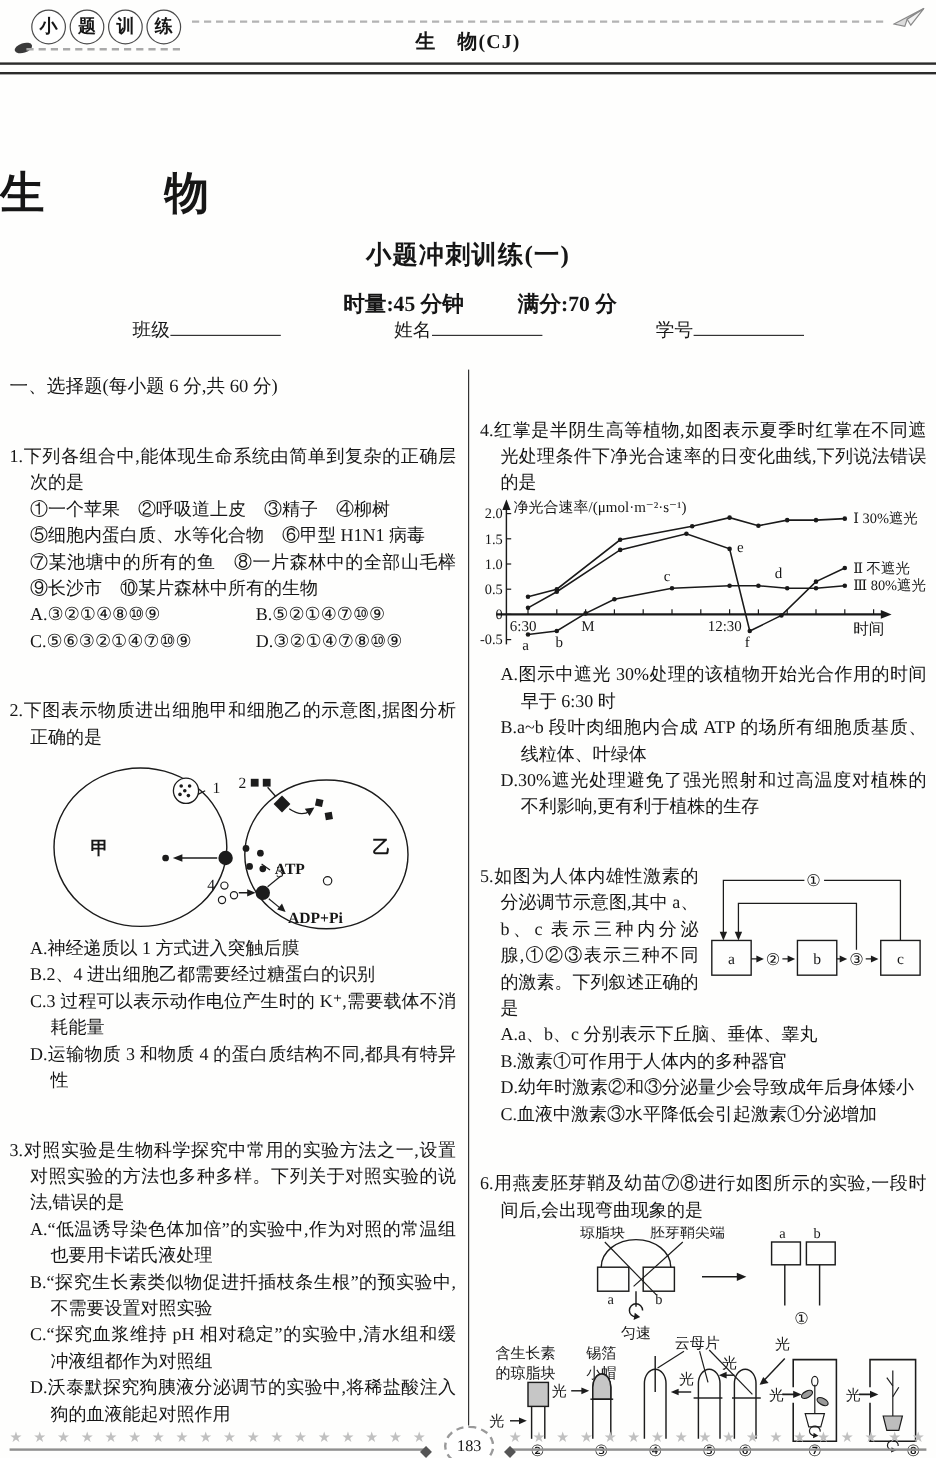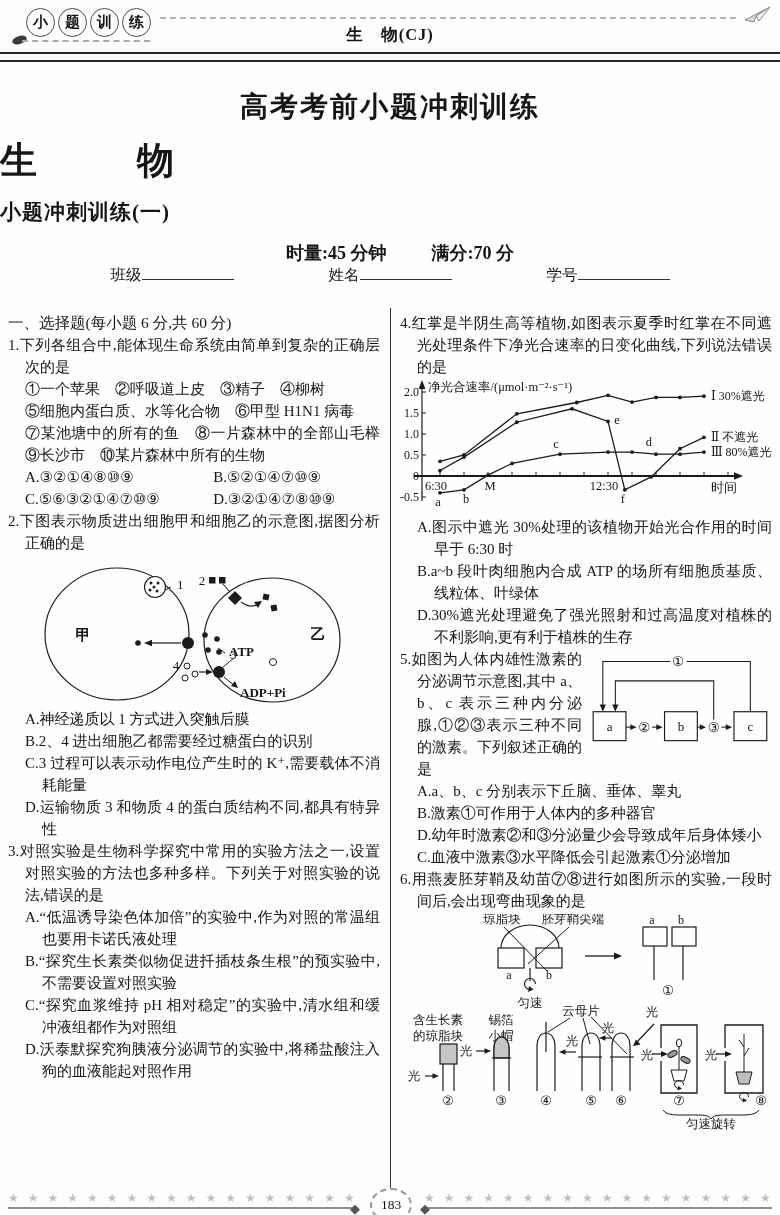--- a/index.html
+++ b/index.html
@@ -19,34 +19,34 @@
   .subject{position:absolute;left:0;right:0;top:24px;text-align:center;
            font-weight:700;font-size:16.5px;letter-spacing:1px;}
   .hdr-rule{position:absolute;left:0;top:52px;width:780px;height:6px;
             border-top:2px solid #2b2b2b;border-bottom:2px solid #2b2b2b;}
   
   .t1{position:absolute;left:0;right:0;top:88px;text-align:center;
       font-size:28px;font-weight:700;letter-spacing:2px;}
   .t2{position:absolute;left:0;right:0;top:136px;
       font-size:37px;font-weight:700;}
   .t2 .gap{margin-right:100px;}
-  .t3{position:absolute;left:0;right:0;top:198px;
+  .t3{position:absolute;left:0;right:0;top:198px;text-align:center;
       font-size:21px;font-weight:700;letter-spacing:1px;}
   .meta{position:absolute;left:0;right:0;top:241px;text-align:center;
         font-size:18px;font-weight:700;margin-left:20px;}
   .meta .m1{margin-right:45px;}
   .fields{position:absolute;left:0;right:0;top:264px;display:flex;
           justify-content:center;gap:95px;font-size:15.5px;}
   .uline{display:inline-block;width:92px;height:15px;border-bottom:1.2px solid #333;}
   
   .divider{position:absolute;left:390px;top:308px;height:880px;border-left:1.4px solid #333;}
   .col{position:absolute;top:312px;width:372px;font-size:15px;line-height:22px;text-align:justify;}
   .col-l{left:8px;} .col-r{left:400px;}
   .sect{font-weight:400;font-size:15.5px;}
-  .qh{padding-left:17px;text-indent:-17px;}
+  .qh{padding-left:17px;text-indent:-17px;margin-top:36px;}
   .qbody{padding-left:17px;}
   .opt{padding-left:17px;text-indent:-17px;}
   .optrow{display:flex;}
   .optrow span:first-child{width:53%;}
   .fig{display:block;margin:2px auto;}
   .q5fig{float:right;width:186px;height:108px;margin:2px 0 2px 4px;}
   svg text{font-family:"Liberation Serif","DejaVu Serif",serif;fill:#161616;}
   
   .f-seg{position:absolute;top:1191px;text-align:center;}
   .f-left{left:8px;width:348px;}
@@ -76,21 +76,20 @@
     <span class="plane">
       <svg width="28" height="18" viewBox="0 0 28 18">
         <polygon points="1,14 26,1 12,10 10,16" fill="#dcdcdc" stroke="#8a8a8a" stroke-width="1"></polygon>
         <polygon points="12,10 26,1 15,15" fill="#f2f2f2" stroke="#8a8a8a" stroke-width="1"></polygon>
       </svg>
     </span>
     <div class="subject">生　物(CJ)</div>
   </div>
   <div class="hdr-rule"></div>
 
-  <div class="t1">高考考前小题冲刺训练</div>
   <div class="t2">
     <span class="gap">生</span><span>物</span>
   </div>
   <div class="t3">小题冲刺训练(一)</div>
   <div class="meta">
     <span class="m1">时量:45 分钟</span><span>满分:70 分</span>
   </div>
   <div class="fields">
     <span><span>班级</span><span class="uline"></span></span>
     <span><span>姓名</span><span class="uline"></span></span>

